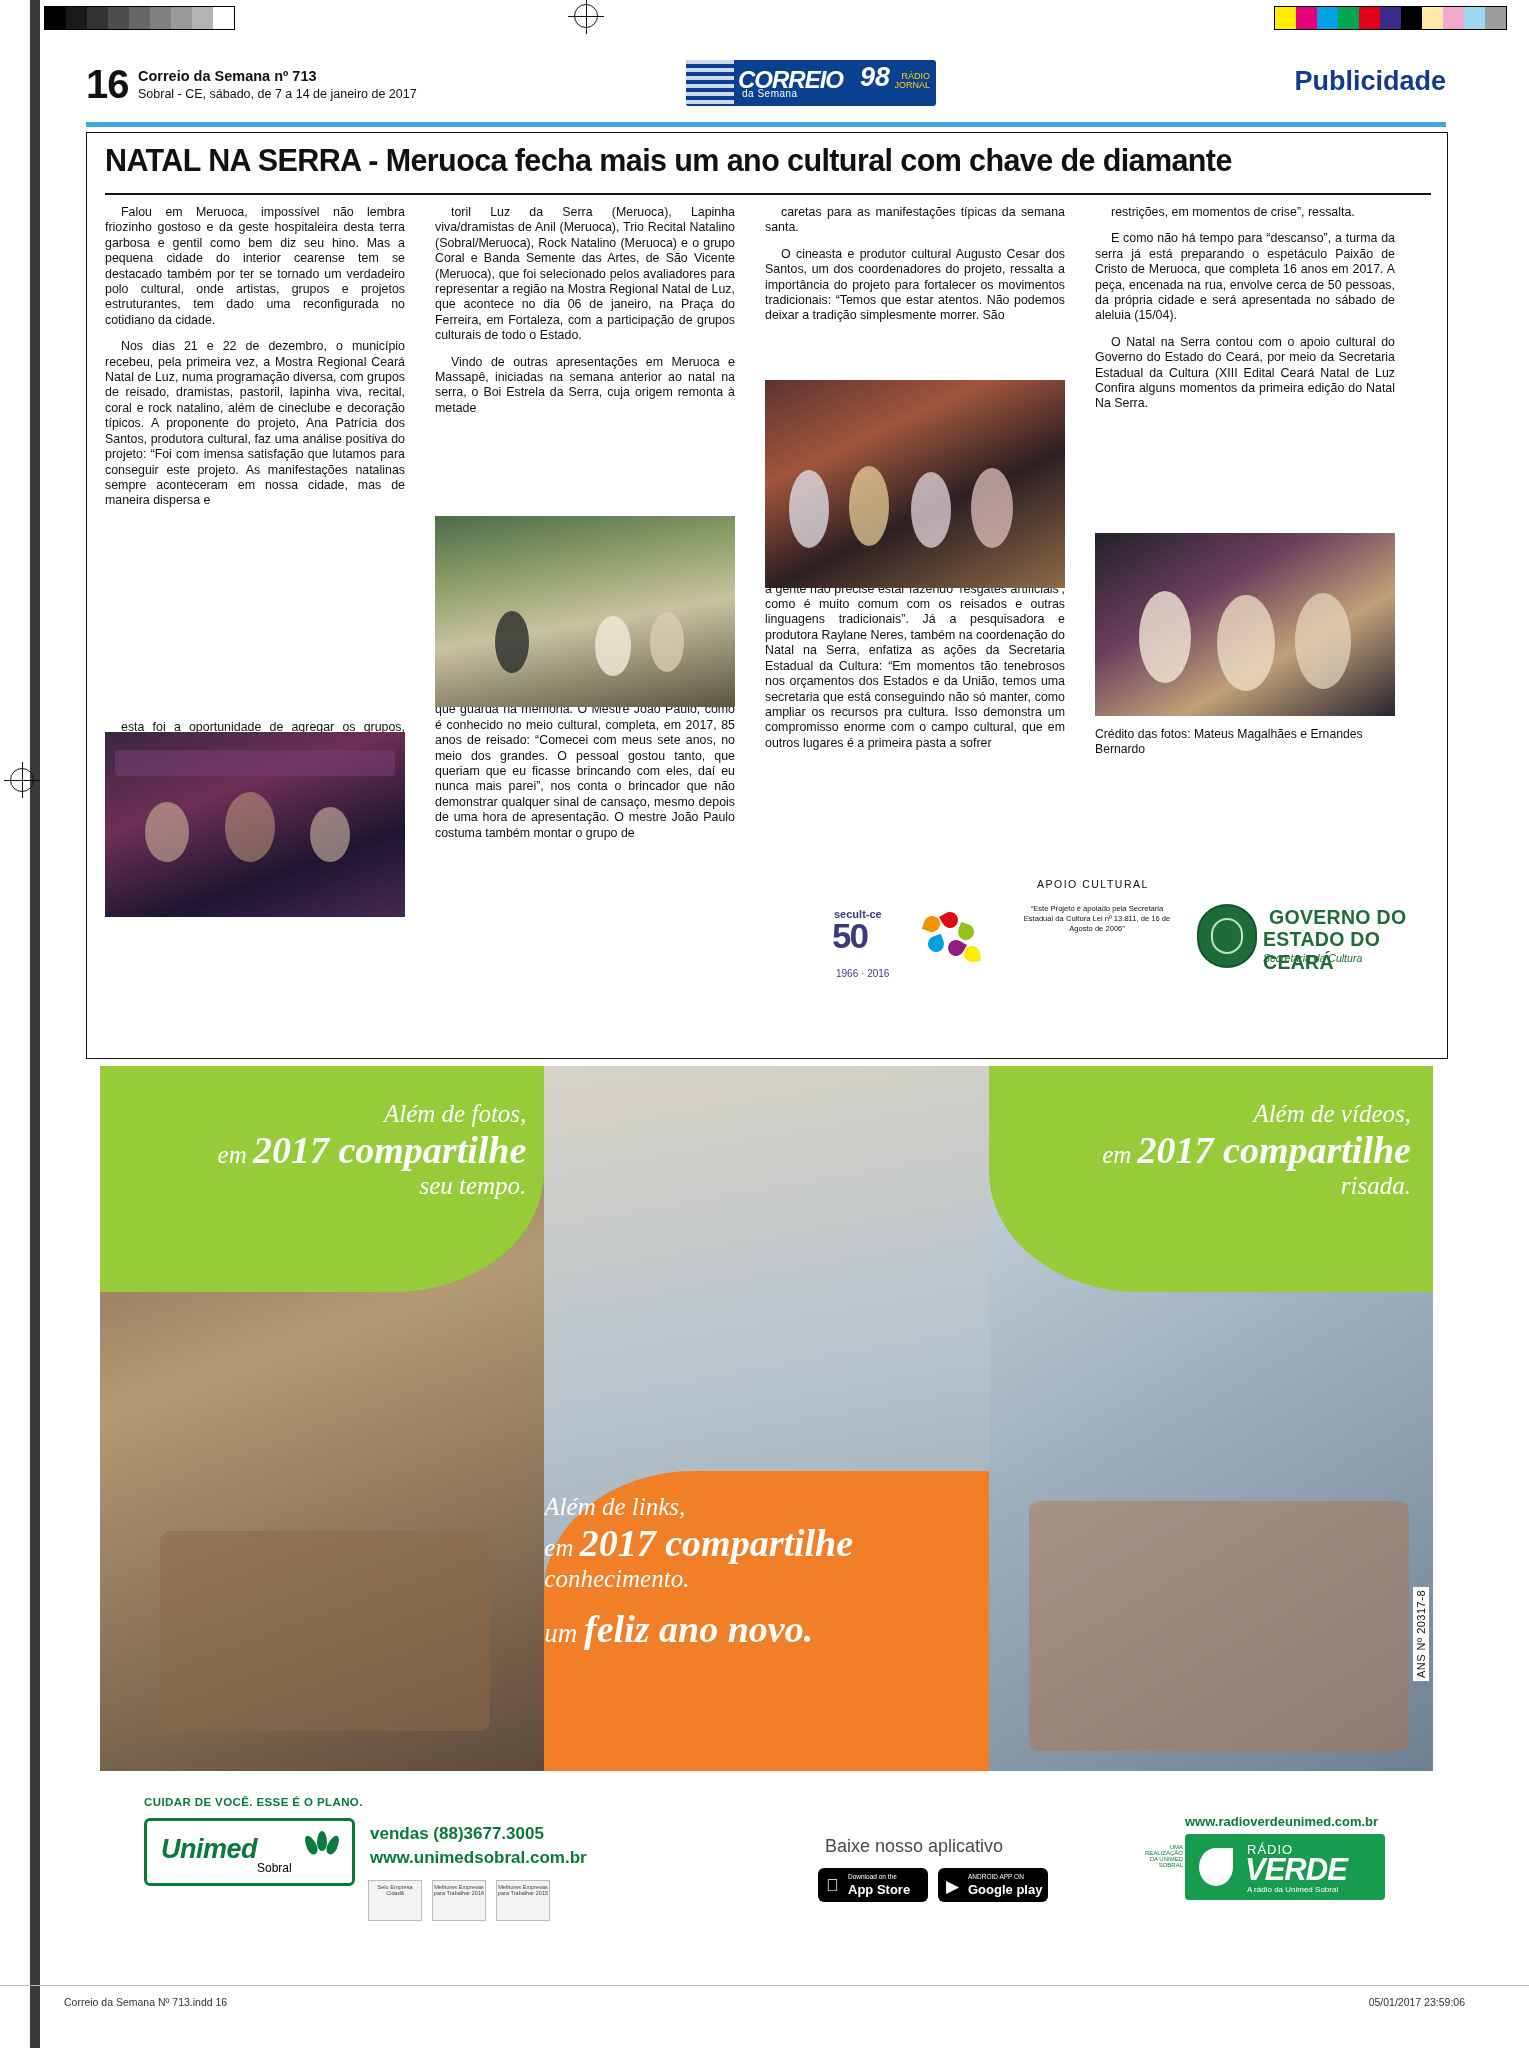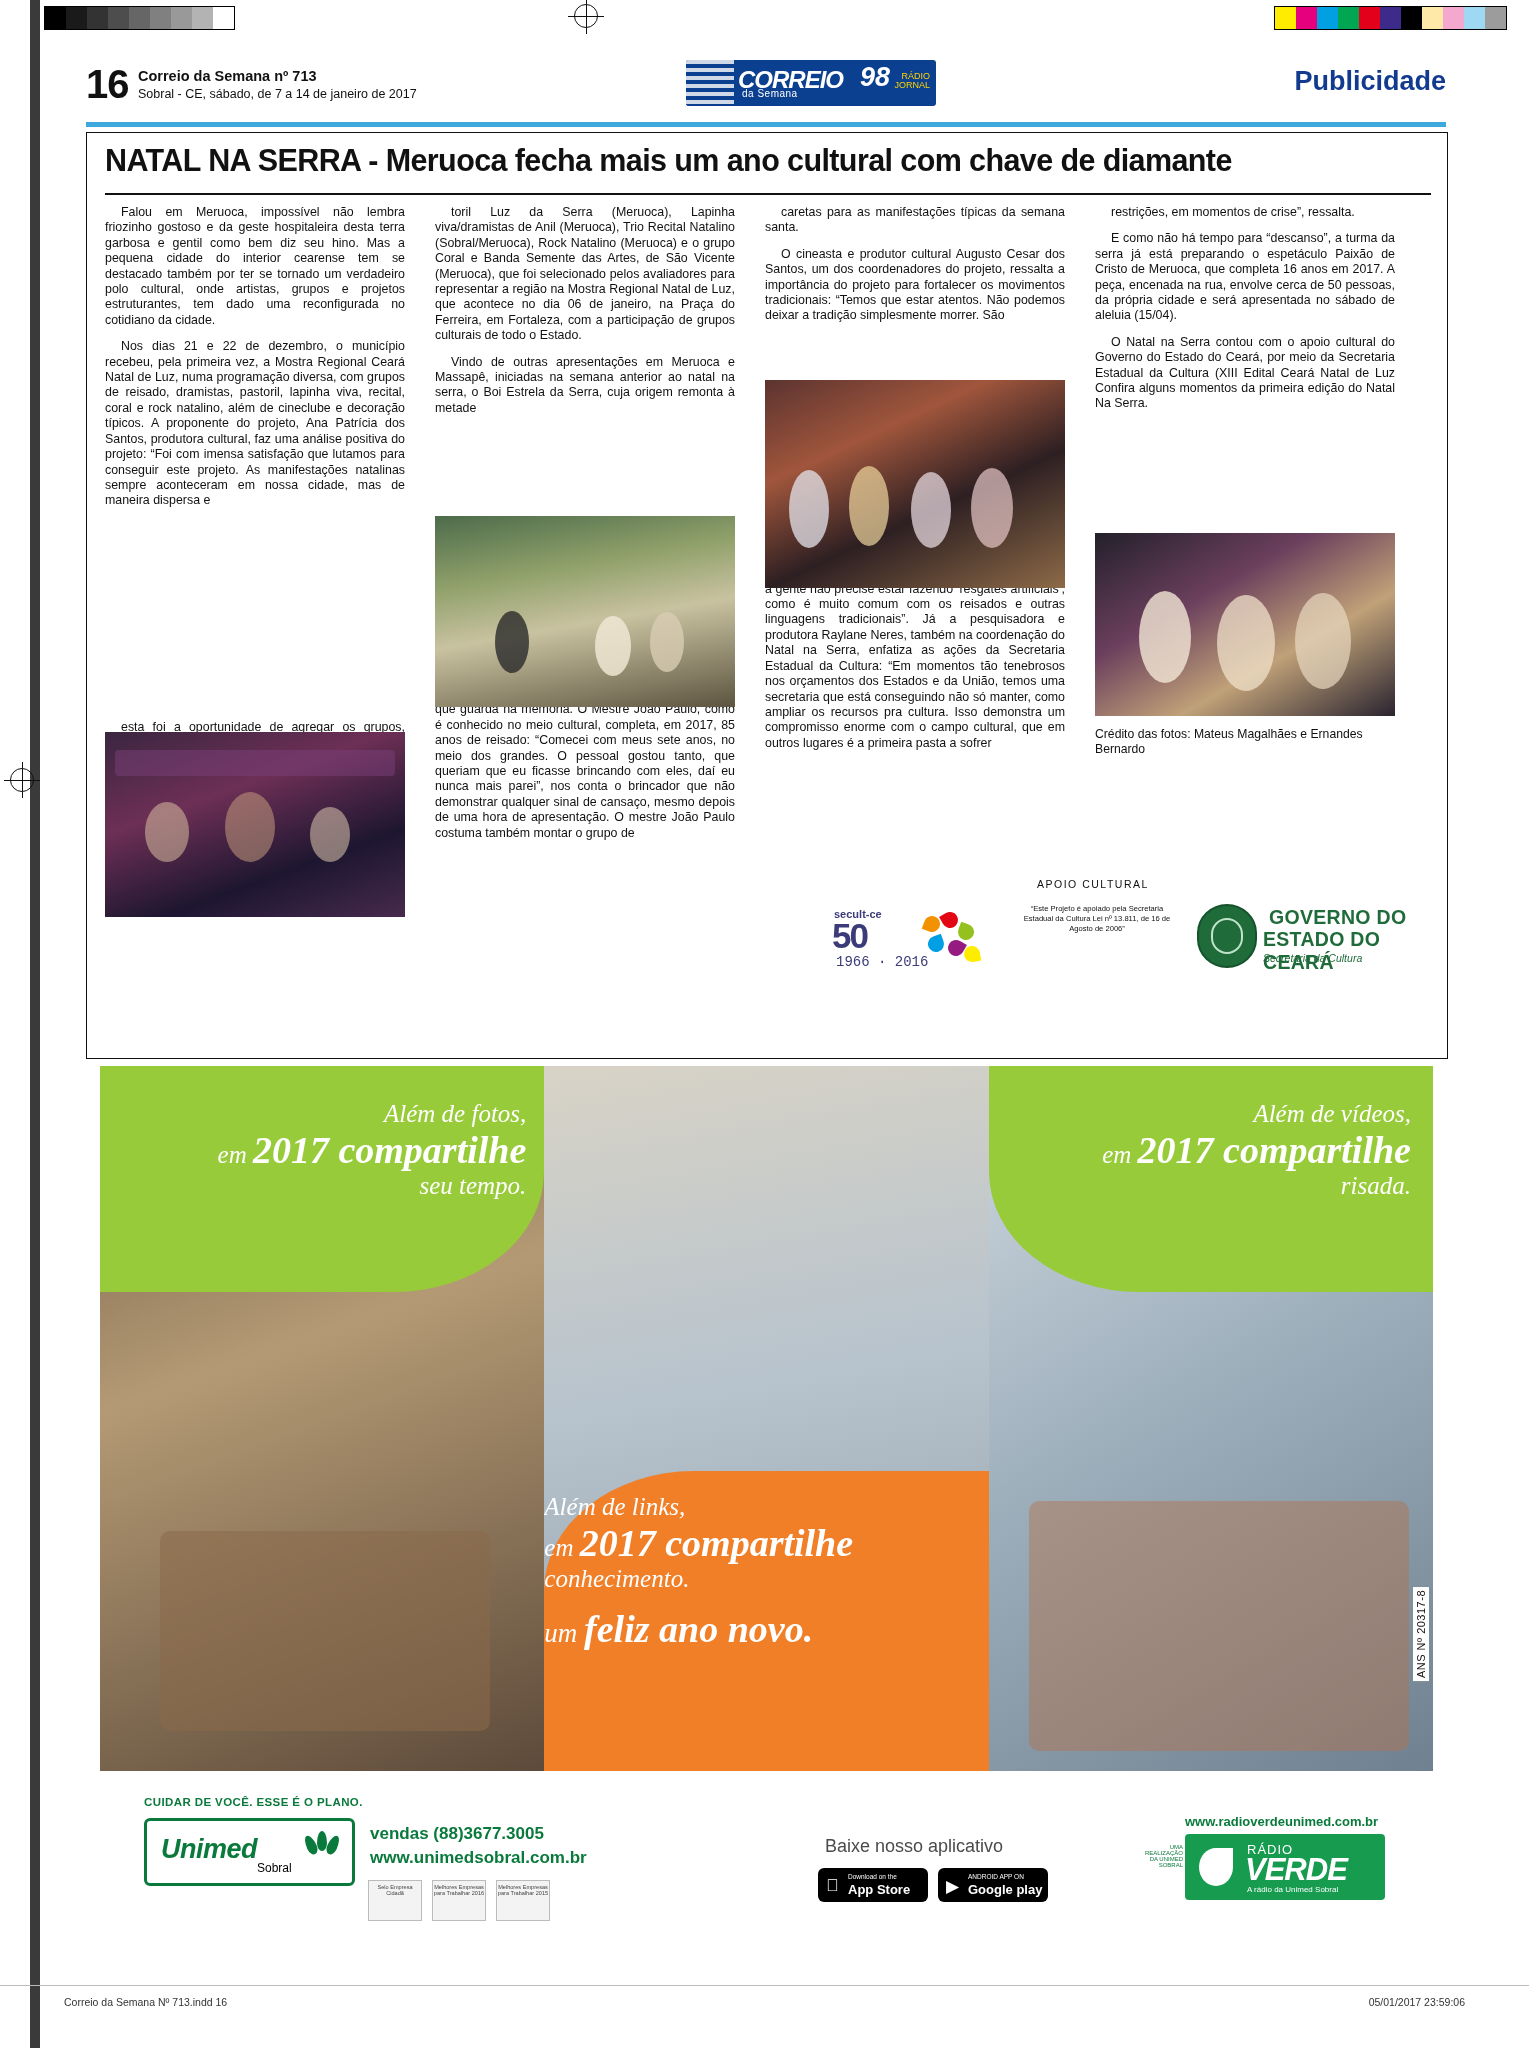--- a/index.html
+++ b/index.html
@@ -58,21 +58,21 @@
   .ph-fig{position:absolute;border-radius:50%;opacity:.55;}
 
   .credit{position:absolute;left:990px;top:522px;width:300px;font-size:12.2px;line-height:15.4px;color:#111;}
 
   
   .apoio{position:absolute;left:745px;top:745px;width:580px;height:110px;}
   .apoio .ttl{position:absolute;left:205px;top:0;font-size:10.5px;letter-spacing:1.5px;color:#111;}
   .secult{position:absolute;left:0;top:24px;width:180px;height:72px;}
   .secult .s50{position:absolute;left:0;top:14px;font-size:35px;font-weight:bold;color:#3b3b7a;letter-spacing:-2px;}
   .secult .sec{position:absolute;left:2px;top:6px;font-size:11px;color:#3b3b7a;font-weight:bold;}
-  .secult .yr{position:absolute;left:4px;top:52px;font-size:14px;color:#3b3b7a;font-family:Liberation Mono, monospace;}
+  .secult .yr{position:absolute;left:4px;top:66px;font-size:10px;color:#3b3b7a;}
   .secult .flower i{position:absolute;width:16px;height:16px;border-radius:50% 50% 50% 0;}
   .lawtext{position:absolute;left:185px;top:26px;width:160px;font-size:7.6px;line-height:10px;text-align:center;color:#111;}
   .gov{position:absolute;left:365px;top:22px;width:215px;height:70px;}
   .gov .brasao{position:absolute;left:0;top:4px;width:56px;height:60px;border-radius:50%/45%;background:#1f6b3a;border:2px solid #14532b;}
   .gov .brasao:after{content:"";position:absolute;left:12px;top:12px;right:12px;bottom:12px;border:2px solid #bfe3c9;border-radius:50%/45%;}
   .gov .g1{position:absolute;left:72px;top:6px;font-size:19.5px;font-weight:bold;color:#1f6b3a;letter-spacing:.3px;}
   .gov .g2{position:absolute;left:66px;top:28px;font-size:19.5px;font-weight:bold;color:#1f6b3a;letter-spacing:.3px;}
   .gov .g3{position:absolute;left:66px;top:52px;font-size:10.5px;font-style:italic;color:#1f6b3a;}
 
   

